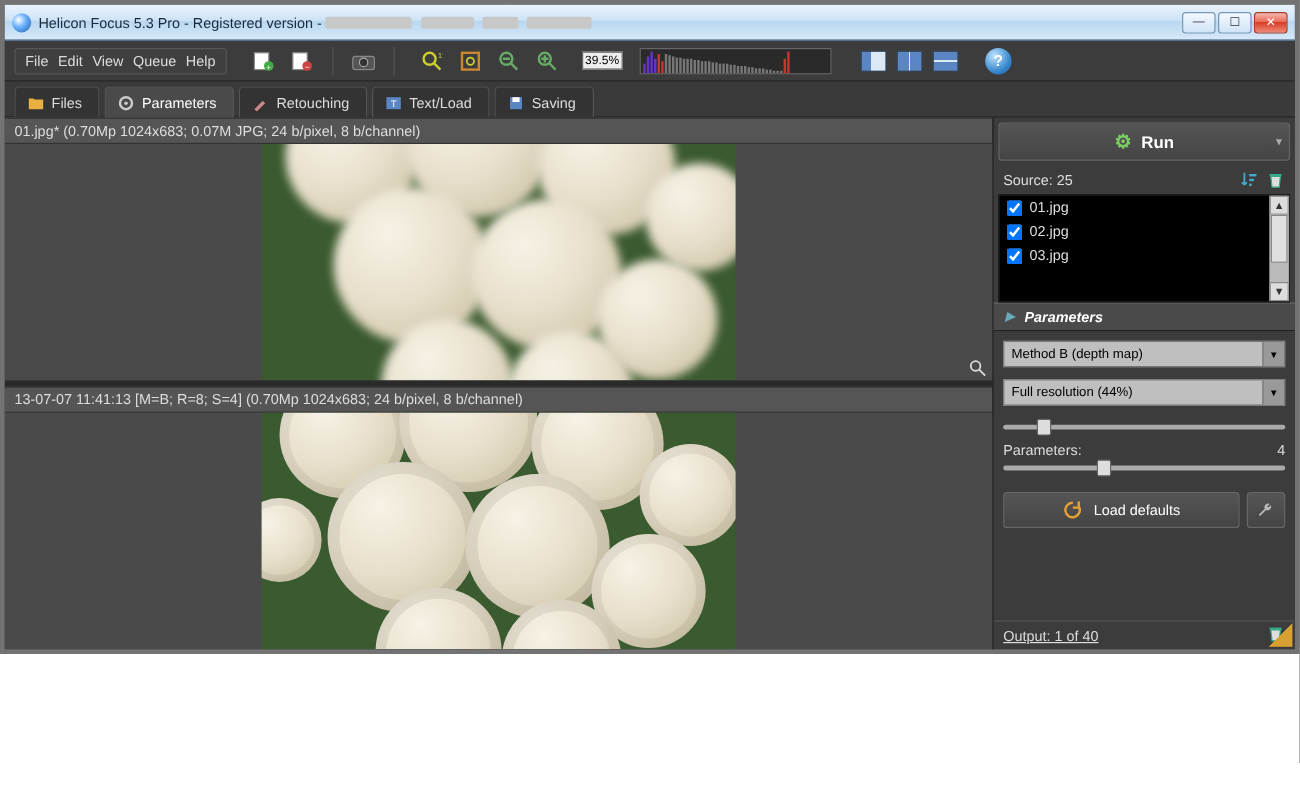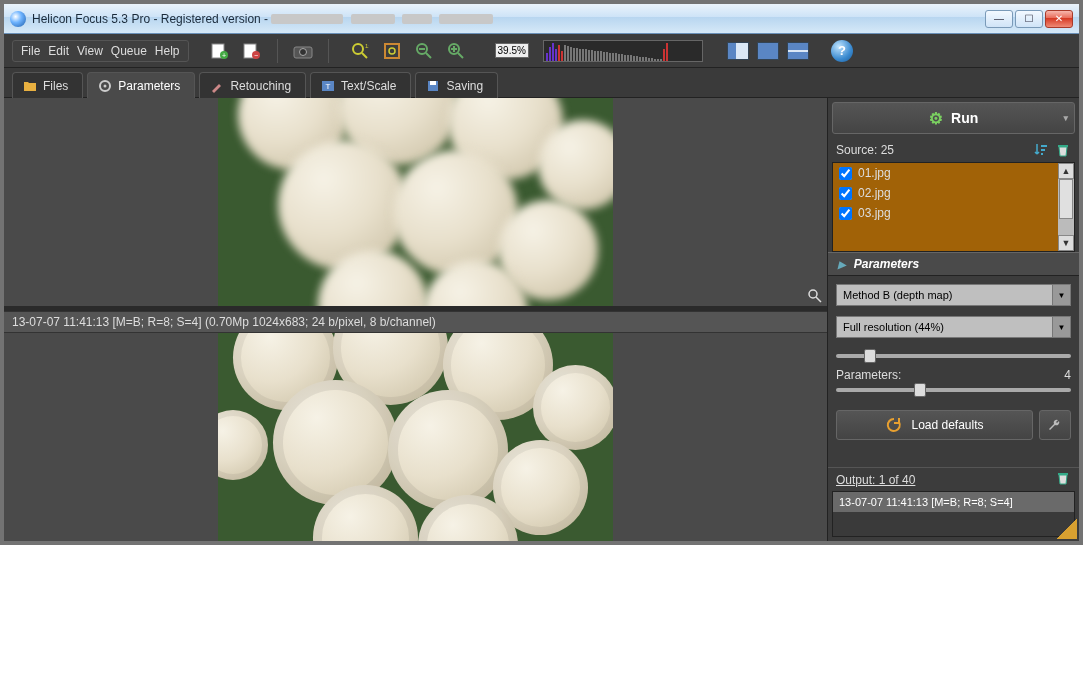--- a/index.html
+++ b/index.html
@@ -15,21 +15,21 @@
 .win-btn { width:28px; height:18px; border:1px solid #7a9ab8; border-radius:3px; background:linear-gradient(#f3f9ff,#d0e4f7); display:flex; align-items:center; justify-content:center; font-size:10px; color:#334; }
 .win-btn.close { background:linear-gradient(#f7b7ad,#e86a58 45%,#d63a24 46%,#ef8a75); color:#fff; border-color:#a83a2a; }
 
 
 .menubar { height:34px; background:#3c3c3c; border-bottom:1px solid #222; display:flex; align-items:center; padding:0 8px; gap:14px; }
 .menu-group { display:flex; gap:8px; border:1px solid #555; border-radius:3px; padding:3px 8px; background:#3f3f3f; }
 .menu-item { font-size:12px; color:#ddd; cursor:pointer; }
 .tool-icons { display:flex; gap:10px; align-items:center; margin-left:6px; }
 .ticon { width:22px; height:22px; display:flex; align-items:center; justify-content:center; color:#ccc; }
 .vsep { width:1px; height:24px; background:#555; }
-.zoom-label { font-size:10px; color:#ddd; border:1px solid #666; background:#eee; color:#000; padding:1px 2px; margin-left:14px; }
+.zoom-label { font-size:10px; color:#ddd; border:1px solid #666; background:#eee; color:#000; padding:1px 2px; margin-left:4px; }
 .histogram { width:160px; height:22px; border:1px solid #666; background:#2a2a2a; display:flex; align-items:flex-end; padding:0 2px; gap:1px; }
 .histogram .bar { width:2px; background:#777; }
 .histogram .bar.r { background:#c33; }
 .histogram .bar.p { background:#63c; }
 .layout-icons { display:flex; gap:8px; margin-left:10px; }
 .layicon { width:22px; height:18px; background:#5a86c4; border:1px solid #345; }
 .help-icon { width:22px; height:22px; border-radius:50%; background:radial-gradient(circle at 35% 30%,#bfe4ff,#3a8ad0 60%,#1a5a98); color:#fff; display:flex; align-items:center; justify-content:center; font-size:13px; font-weight:bold; margin-left:8px; }
 
 
 .tabbar { height:30px; background:#3a3a3a; display:flex; align-items:flex-end; padding-left:8px; gap:4px; border-bottom:1px solid #222; }
@@ -50,21 +50,21 @@
 .splitter-h { height:5px; background:#2a2a2a; cursor:row-resize; }
 
 
 .sidebar { width:252px; background:#3c3c3c; border-left:1px solid #222; display:flex; flex-direction:column; }
 .run-btn { height:32px; margin:4px; background:linear-gradient(#555,#444); border:1px solid #666; border-radius:3px; display:flex; align-items:center; justify-content:center; gap:8px; color:#fff; font-size:14px; font-weight:bold; position:relative; }
 .run-btn .gear { color:#7ad060; font-size:16px; }
 .run-btn .dd { position:absolute; right:6px; font-size:9px; color:#aaa; }
 .src-header { height:24px; padding:0 8px; display:flex; align-items:center; color:#ddd; font-size:12px; }
 .src-header .spacer { flex:1; }
 .src-header .ic { width:16px; height:16px; margin-left:6px; }
-.src-list { height:90px; background:#a16207; border:1px solid #222; margin:0 4px; position:relative; overflow:hidden; }
+.src-list { height:90px; background:#000000; border:1px solid #222; margin:0 4px; position:relative; overflow:hidden; }
 .src-list .row { display:flex; align-items:center; gap:6px; padding:3px 6px; font-size:12px; color:#ddd; }
 .src-list .row input { width:13px; height:13px; }
 .src-scroll { position:absolute; right:0; top:0; bottom:0; width:16px; background:#ccc; display:flex; flex-direction:column; }
 .src-scroll .arr { height:16px; background:#ddd; border:1px solid #888; display:flex; align-items:center; justify-content:center; font-size:9px; color:#333; }
 .src-scroll .track { flex:1; background:#bbb; }
 .src-scroll .thumb { width:14px; height:40px; background:#e0e0e0; border:1px solid #888; margin:0 auto; }
 
 .section-header { height:24px; background:#4a4a4a; border-top:1px solid #666; border-bottom:1px solid #222; display:flex; align-items:center; gap:8px; padding:0 10px; color:#fff; font-size:12px; font-style:italic; font-weight:bold; }
 .section-header .tri { color:#6ab; font-size:10px; }
 
@@ -239,33 +239,34 @@
       <svg class="tab-icon" viewBox="0 0 14 14">
           <path d="M2 12l7-7 2 2-7 7z" fill="#c88"></path>
         </svg>
       <span>Retouching</span>
     </div>
     <div class="tab">
       <svg class="tab-icon" viewBox="0 0 14 14">
           <rect x="1" y="2" width="12" height="10" fill="#5a86c4"></rect>
           <text x="7" y="10" font-size="8" text-anchor="middle" fill="#fff">T</text>
         </svg>
-      <span>Text/Scale</span>
+      <span>Text/Load</span>
     </div>
     <div class="tab">
       <svg class="tab-icon" viewBox="0 0 14 14">
           <rect x="2" y="2" width="10" height="10" fill="#5a86c4"></rect>
           <rect x="4" y="2" width="6" height="4" fill="#fff"></rect>
         </svg>
       <span>Saving</span>
     </div>
   </div>
 
   <div class="main">
     <div class="viewer">
+      <div class="info-strip">01.jpg* (0.70Mp 1024x683; 0.07M JPG; 24 b/pixel, 8 b/channel)</div>
       <div class="img-pane">
         <div class="img-box bl">
           <div class="sph" style="width:110px;height:110px;left:20px;top:-10px"></div>
           <div class="sph" style="width:120px;height:120px;left:120px;top:-25px"></div>
           <div class="sph" style="width:115px;height:115px;left:230px;top:-5px"></div>
           <div class="sph" style="width:90px;height:90px;left:320px;top:50px"></div>
           <div class="sph" style="width:130px;height:130px;left:60px;top:70px"></div>
           <div class="sph" style="width:125px;height:125px;left:175px;top:80px"></div>
           <div class="sph" style="width:100px;height:100px;left:280px;top:130px"></div>
           <div class="sph" style="width:110px;height:110px;left:100px;top:180px"></div>
@@ -391,20 +392,17 @@
       <div style="flex:1"></div>
 
       <div class="out-header">
         <span>Output: 1 of 40</span>
         <span class="spacer"></span>
         <span class="ic"><svg width="16" height="16" viewBox="0 0 16 16">
               <path d="M4 5h8l-1 9H5z" fill="#ddd" stroke="#3a8"></path>
               <rect x="3" y="3" width="10" height="2" fill="#3a8"></rect>
             </svg></span>
       </div>
-      <div class="out-list">
-        <div class="row">13-07-07 11:41:13 [M=B; R=8; S=4]</div>
-      </div>
     </div>
   </div>
 
   <div class="corner-resize"></div>
 </div>
 
 </body></html>

